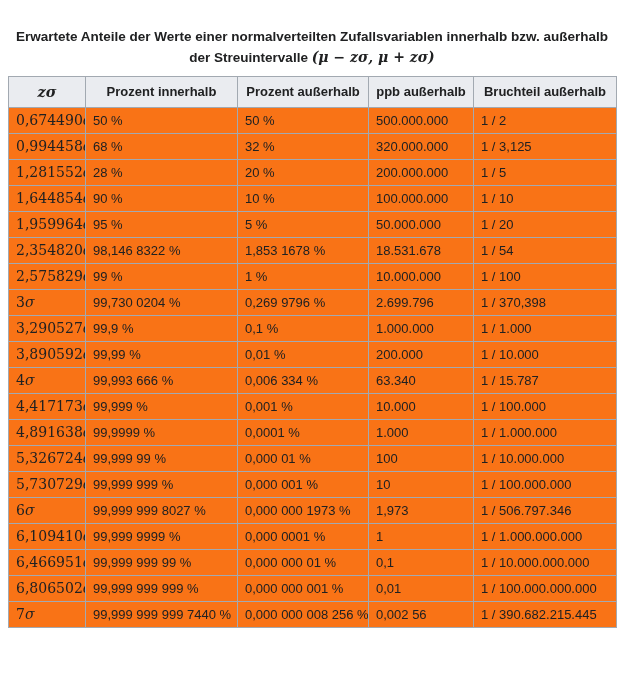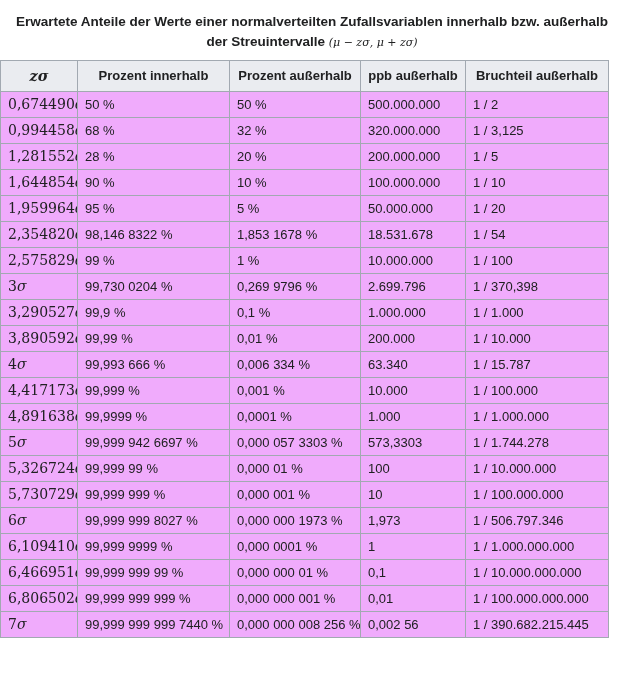--- a/index.html
+++ b/index.html
@@ -8,43 +8,43 @@
     background: #ffffff;
     width: 624px;
     height: 686px;
     overflow: hidden;
     font-family: "Liberation Sans", sans-serif;
     color: #202122;
   }
   .page {
     width: 624px;
     box-sizing: border-box;
-    padding-top: 12px;
+    padding-top: 27px;
   }
   .caption {
     width: 608px;
     margin: 0 auto 7px auto;
     text-align: center;
     font-weight: bold;
     font-size: 13.5px;
     line-height: 1.5;
     color: #202122;
   }
   .caption .math-inline {
     font-family: "DejaVu Serif", serif;
     font-style: italic;
-    font-weight: normal;
-    font-size: 11px;
+    font-weight: bold;
+    font-size: 14px;
   }
   table.wikitable {
     border-collapse: collapse;
-    margin-left: 0;
+    margin-left: 8px;
     width: 608px;
     table-layout: fixed;
-    background: #f0abfc;
+    background: #f97316;
     font-size: 13px;
   }
   table.wikitable th,
   table.wikitable td {
     border: 1px solid #a2a9b1;
     padding: 3px 7px;
     white-space: nowrap;
     overflow: hidden;
     vertical-align: middle;
     text-align: left;
@@ -185,27 +185,20 @@
           <td>1 / 100.000</td>
         </tr>
         <tr>
           <td class="math-cell">4,891638<i>σ</i></td>
           <td>99,9999 %</td>
           <td>0,0001 %</td>
           <td>1.000</td>
           <td>1 / 1.000.000</td>
         </tr>
         <tr>
-          <td class="math-cell">5<i>σ</i></td>
-          <td>99,999 942 6697 %</td>
-          <td>0,000 057 3303 %</td>
-          <td>573,3303</td>
-          <td>1 / 1.744.278</td>
-        </tr>
-        <tr>
           <td class="math-cell">5,326724<i>σ</i></td>
           <td>99,999 99 %</td>
           <td>0,000 01 %</td>
           <td>100</td>
           <td>1 / 10.000.000</td>
         </tr>
         <tr>
           <td class="math-cell">5,730729<i>σ</i></td>
           <td>99,999 999 %</td>
           <td>0,000 001 %</td>

